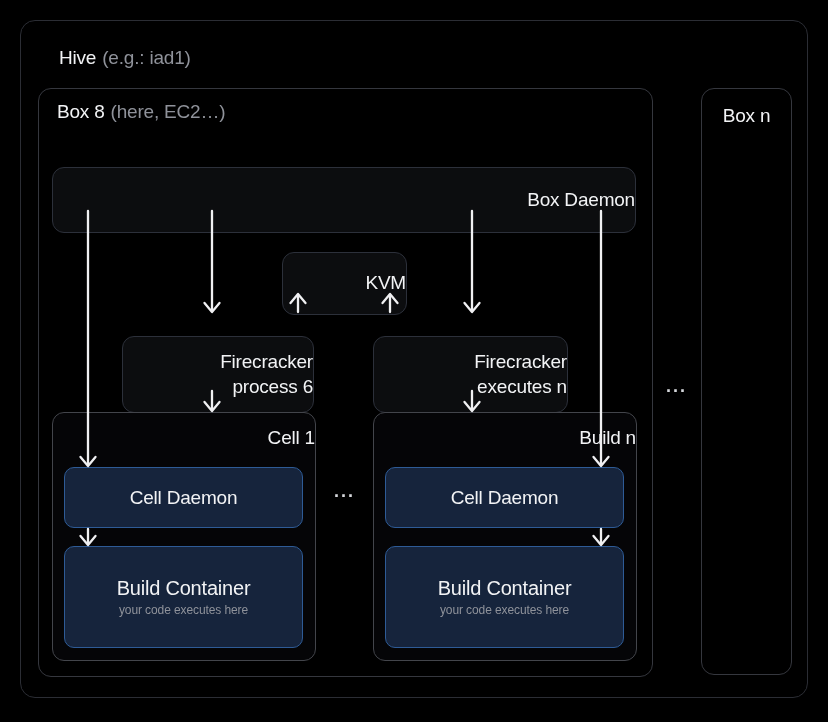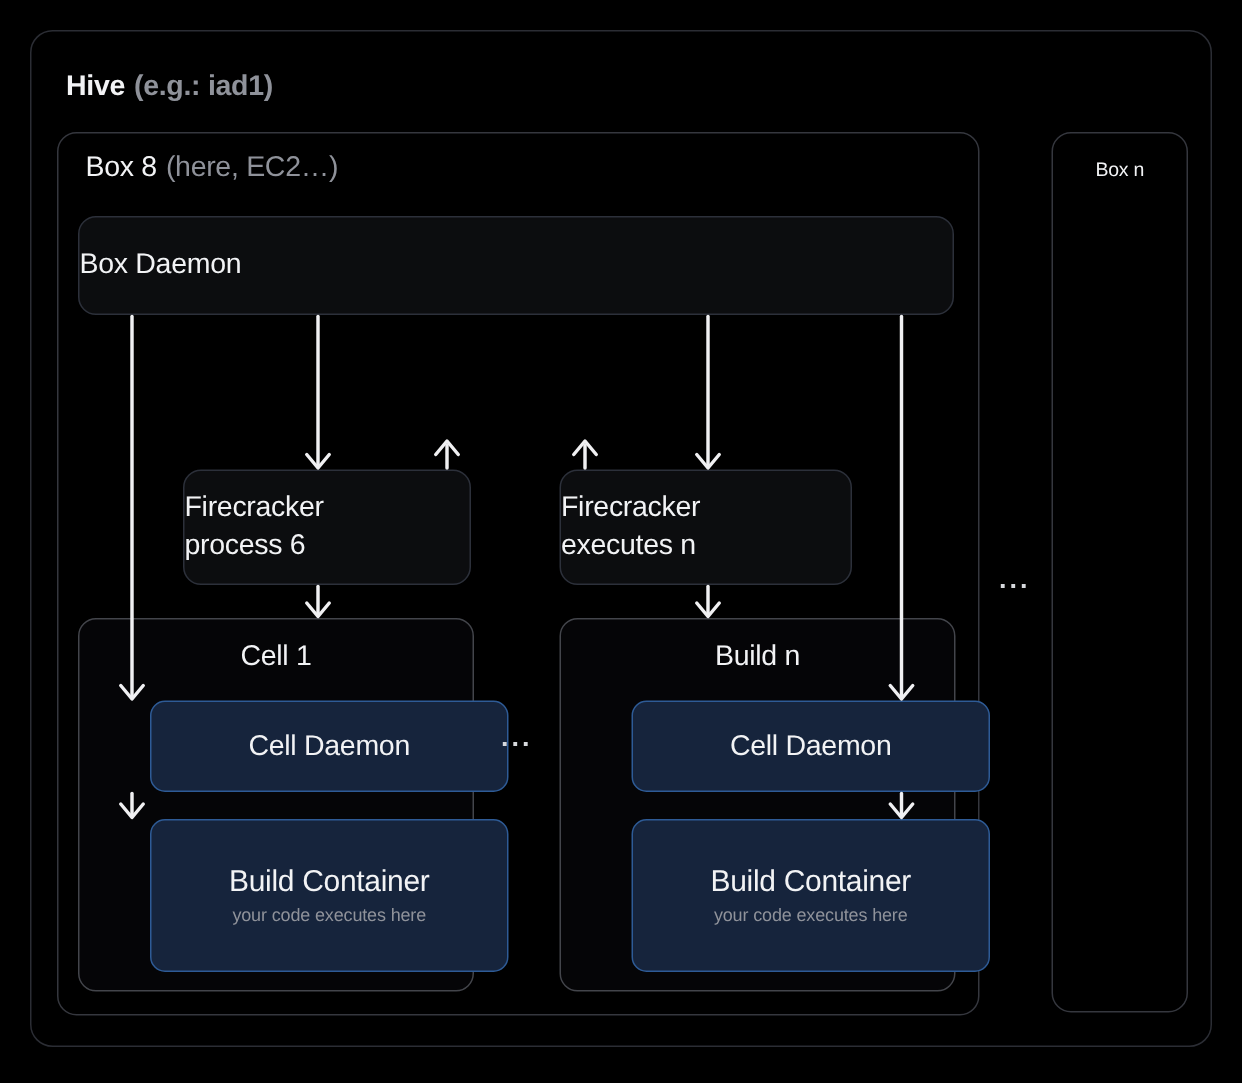--- a/index.html
+++ b/index.html
@@ -21,63 +21,66 @@
     position:relative;width:828px;height:722px;background:var(--bg);
     font-family:"Liberation Sans","DejaVu Sans",sans-serif;
     color:var(--text);overflow:hidden;
   }
   .abs{position:absolute;}
   .panel{border:1px solid var(--box-border);border-radius:13px;background:transparent;}
   .label-line{font-size:19px;letter-spacing:-0.2px;white-space:nowrap;}
   .label-line .muted{color:var(--muted);margin-left:6px;}
   .node{
     background:var(--node-bg);border:1px solid var(--node-border);border-radius:12px;
-    display:flex;align-items:flex-start;justify-content:center;flex-direction:column;
-    font-size:19px;letter-spacing:-0.2px;text-align:center;line-height:1.3;
+    display:flex;align-items:flex-end;justify-content:center;flex-direction:column;
+    font-size:19px;letter-spacing:-0.2px;text-align:center;line-height:1.3;margin-top:23px;
   }
   .daemon{
     background:var(--daemon-bg);border:1px solid var(--daemon-border);border-radius:10px;
     display:flex;align-items:center;justify-content:center;flex-direction:column;
-    font-size:19px;letter-spacing:-0.2px;text-align:center;margin-left:36px;
+    font-size:19px;letter-spacing:-0.2px;text-align:center;
   }
   .cell{border:1px solid var(--cell-border);border-radius:12px;background:#050507;}
-  .cell-title{position:absolute;left:0;right:0;top:14px;text-align:center;font-size:19px;letter-spacing:-0.2px;}
+  .cell-title{position:absolute;left:0;right:0;top:14px;text-align:right;font-size:19px;letter-spacing:-0.2px;}
   .build-title{font-size:20px;}
   .build-sub{font-size:12px;color:var(--muted);margin-top:3px;letter-spacing:-0.1px;}
   .dots{color:#d6d8dc;font-size:18px;letter-spacing:2px;font-weight:bold;}
   svg.arrows{position:absolute;left:0;top:0;pointer-events:none;}
   svg.arrows *{stroke:var(--arrow);stroke-width:2.3;fill:none;stroke-linecap:round;stroke-linejoin:round;}
 </style>
 </head>
 <body>
 
 <div class="page">
 
   <div class="abs panel" style="left:20px;top:20px;width:788px;height:678px;border-color:var(--hive-border);border-radius:15px;">
-    <div class="abs label-line" style="left:23px;top:26px;font-weight:bold;">
+    <div class="abs label-line" style="left:38px;top:26px;">
       <span>Hive</span><span class="muted">(e.g.: iad1)</span>
     </div>
   </div>
 
   <div class="abs panel" style="left:38px;top:88px;width:615px;height:589px;">
     <div class="abs label-line" style="left:18px;top:12px;">
       <span>Box 8</span><span class="muted">(here, EC2…)</span>
     </div>
   </div>
 
   <div class="abs panel" style="left:701px;top:88px;width:91px;height:587px;">
-    <div class="abs" style="left:0;right:0;top:16px;text-align:center;font-size:13px;letter-spacing:-0.2px;">Box n</div>
+    <div class="abs" style="left:0;right:0;top:16px;text-align:center;font-size:19px;letter-spacing:-0.2px;">Box n</div>
   </div>
 
   <div class="abs dots" style="left:662px;top:376px;width:29px;text-align:center;">...</div>
 
   <div class="abs node" style="left:52px;top:144px;width:584px;height:66px;">
     <span>Box Daemon</span>
   </div>
 
+  <div class="abs node" style="left:282px;top:229px;width:125px;height:63px;">
+    <span>KVM</span>
+  </div>
 
   <div class="abs node" style="left:122px;top:313px;width:192px;height:77px;">
     <span>Firecracker</span>
     <span>process 6</span>
   </div>
 
   <div class="abs node" style="left:373px;top:313px;width:195px;height:77px;">
     <span>Firecracker</span>
     <span>executes n</span>
   </div>

